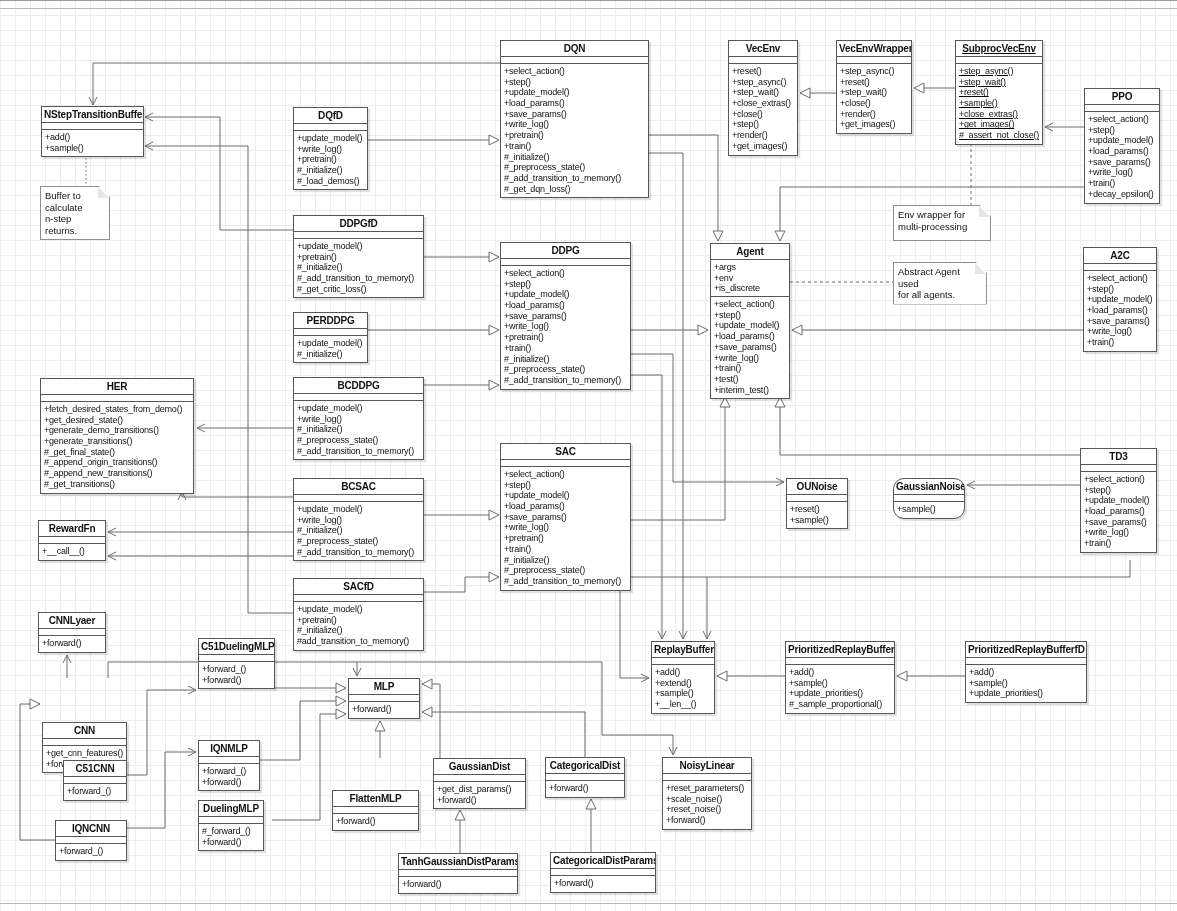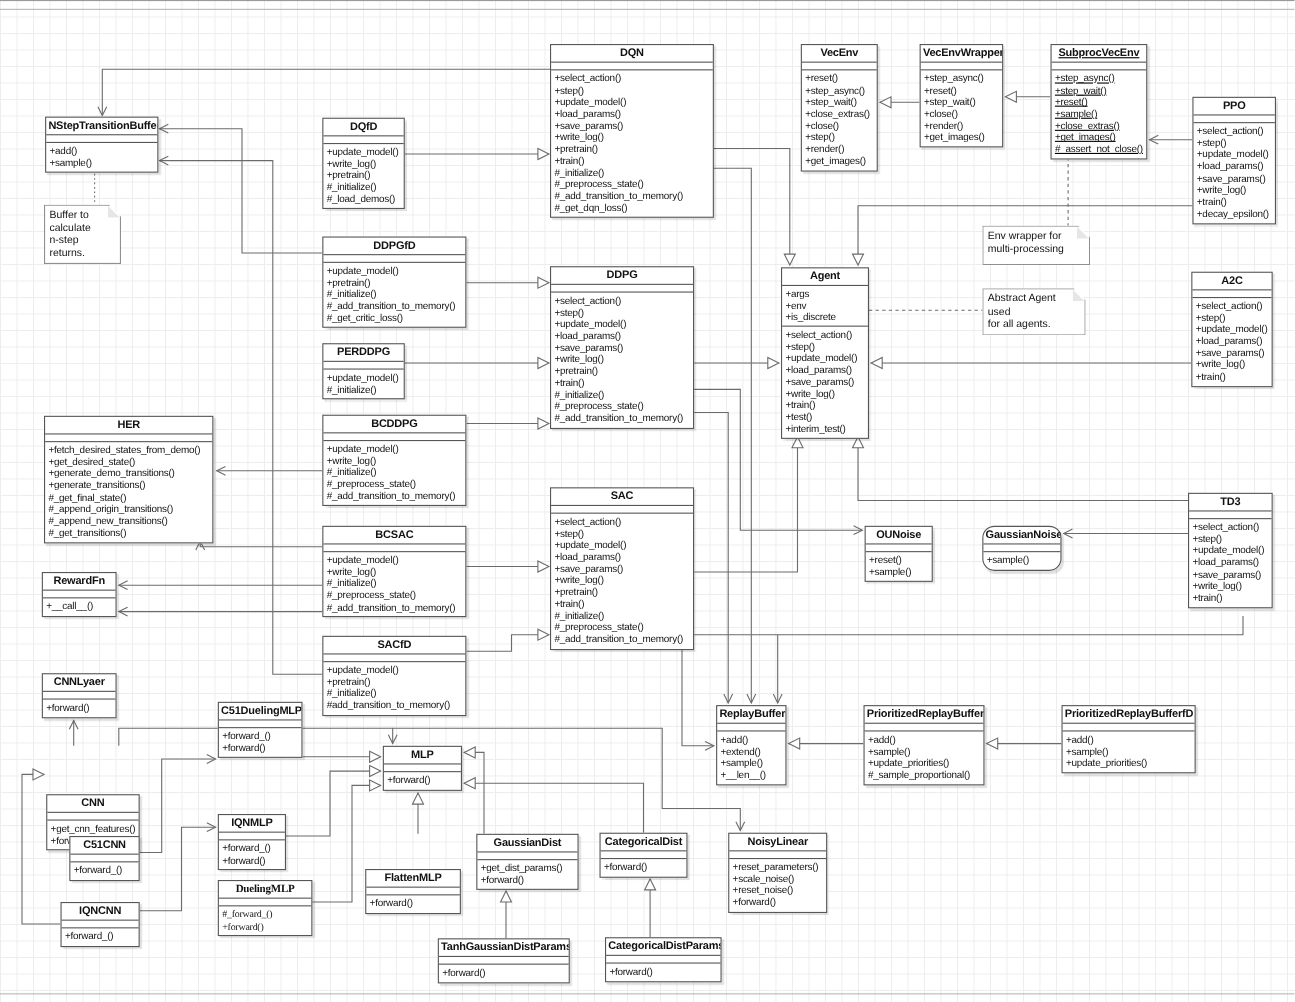--- a/index.html
+++ b/index.html
@@ -468,21 +468,21 @@
         <div class="uml-row">+forward()</div>
       </div>
     </div>
     <div class="uml-class" style="left: 63px; top: 760px; width: 64px;">
       <div class="uml-title">C51CNN</div>
       <div class="uml-attrs"></div>
       <div class="uml-methods">
         <div class="uml-row">+forward_()</div>
       </div>
     </div>
-    <div class="uml-class" style="left: 198px; top: 800px; width: 86px; font-family: Liberation Serif, serif;">
+    <div class="uml-class" style="left: 198px; top: 800px; width: 66px;">
       <div class="uml-title">DuelingMLP</div>
       <div class="uml-attrs"></div>
       <div class="uml-methods">
         <div class="uml-row">#_forward_()</div>
         <div class="uml-row">+forward()</div>
       </div>
     </div>
     <div class="uml-class" style="left: 55px; top: 820px; width: 72px;">
       <div class="uml-title">IQNCNN</div>
       <div class="uml-attrs"></div>

